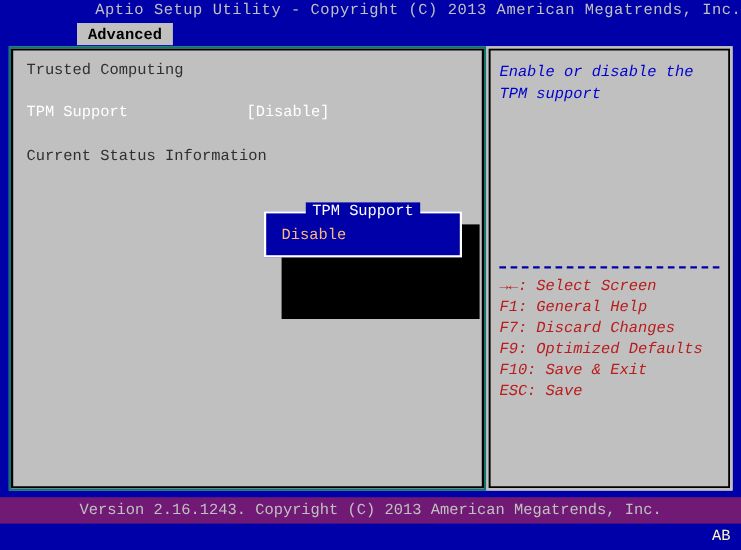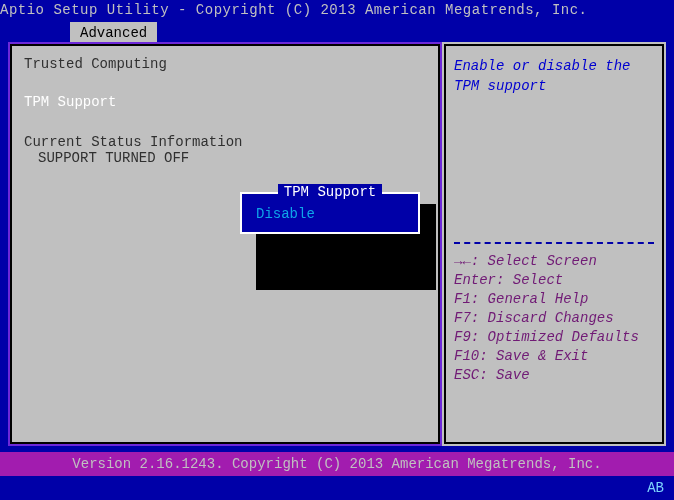--- a/index.html
+++ b/index.html
@@ -10,51 +10,52 @@
     font-family: "Courier New", monospace;
     font-size: 14px;
     color: #a8a8a8;
     overflow: hidden;
     position: relative;
   }
   .header-bar {
     height: 20px;
     background: #0000a8;
     color: #c0c0c0;
-    text-align: left;
+    text-align: right;
     line-height: 20px;
     letter-spacing: 0.5px;
   }
   .tab-row {
     height: 22px;
     background: #0000a8;
     display: flex;
-    align-items: flex-end;
+    align-items: center;
     padding-left: 70px;
+    font-weight: bold;
   }
   .tab {
     background: #c0c0c0;
     color: #000;
     padding: 1px 8px;
     border: 2px solid #c0c0c0;
     border-bottom: none;
   }
   .main-area {
     display: flex;
     height: 404px;
     padding: 0 8px;
     background: #0000a8;
   }
   .panel {
     background: #c0c0c0;
     position: relative;
   }
   .left-panel {
     flex: 1;
-    border: 2px solid #6d28d9;
+    border: 2px solid #0f766e;
     box-shadow: inset 0 0 0 2px #000;
     padding: 12px 14px;
     color: #404040;
   }
   .right-panel {
     width: 224px;
     border: 2px solid #c0c0c0;
     box-shadow: inset 0 0 0 2px #000;
     padding: 12px 10px;
     color: #0000d0;
@@ -64,21 +65,21 @@
   }
   .row { display: flex; height: 20px; line-height: 20px; }
   .lbl { width: 200px; }
   .val { }
   .selected-row { color: #fff; }
   .blue-text { color: #0000d0; }
   .dark-text { color: #303030; }
   .section-head { color: #303030; margin-bottom: 4px; }
   .help-text { color: #0000d0; line-height: 20px; min-height: 180px; }
   .divider { border-top: 2px dashed #0000a8; margin: 6px 0 8px 0; }
-  .keyhelp { color: #701a75; line-height: 19px; }
+  .keyhelp { color: #b91c1c; line-height: 19px; }
   .keyhelp div { white-space: nowrap; }
 
   .popup-shadow {
     position: absolute;
     left: 256px; top: 204px;
     width: 180px; height: 86px;
     background: #000;
   }
   .popup {
     position: absolute;
@@ -92,66 +93,65 @@
     color: #fff;
     text-align: center;
     margin-top: -12px;
   }
   .popup-title span {
     background: #0000a8;
     padding: 0 6px;
   }
   .popup-body { padding: 4px 14px; }
   .popup-item { color: #a8e0ff; line-height: 20px; cursor: pointer; }
-  .popup-item.sel { color: #0ea5e9; }
+  .popup-item.sel { color: #fdba74; }
 
   .footer-bar {
     position: absolute;
     left: 0; right: 0; bottom: 24px;
     height: 24px;
-    background: #a21caf;
+    background: #701a75;
     color: #c0c0c0;
     text-align: center;
     line-height: 24px;
   }
   .corner {
     position: absolute;
     right: 10px; bottom: 4px;
-    color: #7dd3fc;
+    color: #fef9c3;
   }
 </style>
 </head>
 <body>
 
 <div class="header-bar">Aptio Setup Utility - Copyright (C) 2013 American Megatrends, Inc.</div>
 
 <div class="tab-row">
   <div class="tab">Advanced</div>
 </div>
 
 <div class="main-area">
   <div class="panel left-panel">
     <div class="section-head">Trusted Computing</div>
     <div style="height:16px"></div>
 
     <div class="row selected-row">
       <span class="lbl">TPM Support</span>
+      <span class="val">[Disable]</span>
     </div>
 
     <div style="height:22px"></div>
     <div class="dark-text">Current Status Information</div>
-    <div class="dark-text" style="padding-left:14px">SUPPORT TURNED OFF</div>
   </div>
 
   <div class="panel right-panel">
     <div class="help-text">Enable or disable the TPM support</div>
     <div class="divider"></div>
     <div class="keyhelp">
       <div>→←: Select Screen</div>
-      <div>Enter: Select</div>
       <div>F1: General Help</div>
       <div>F7: Discard Changes</div>
       <div>F9: Optimized Defaults</div>
       <div>F10: Save &amp; Exit</div>
       <div>ESC: Save</div>
     </div>
   </div>
 </div>
 
 <div class="popup-shadow"></div>

